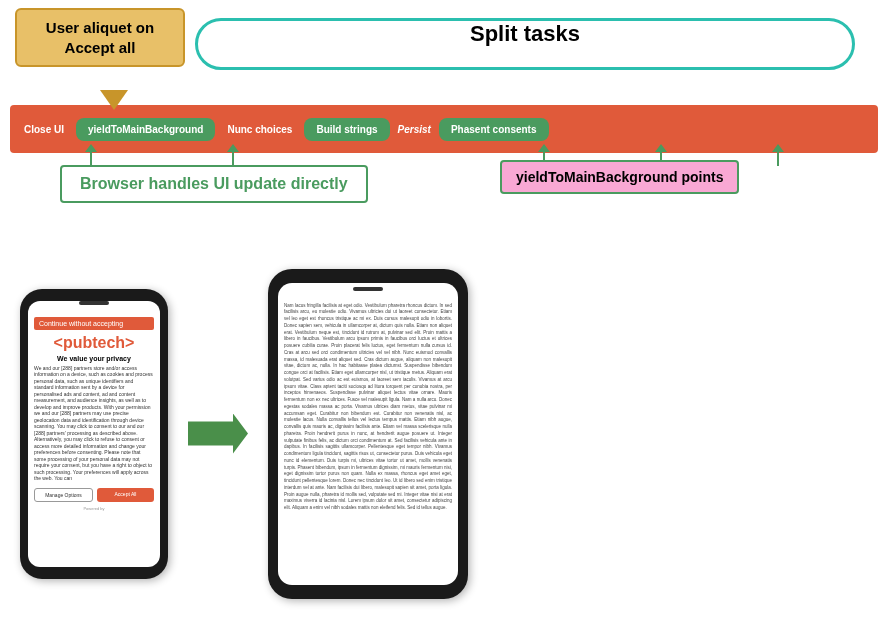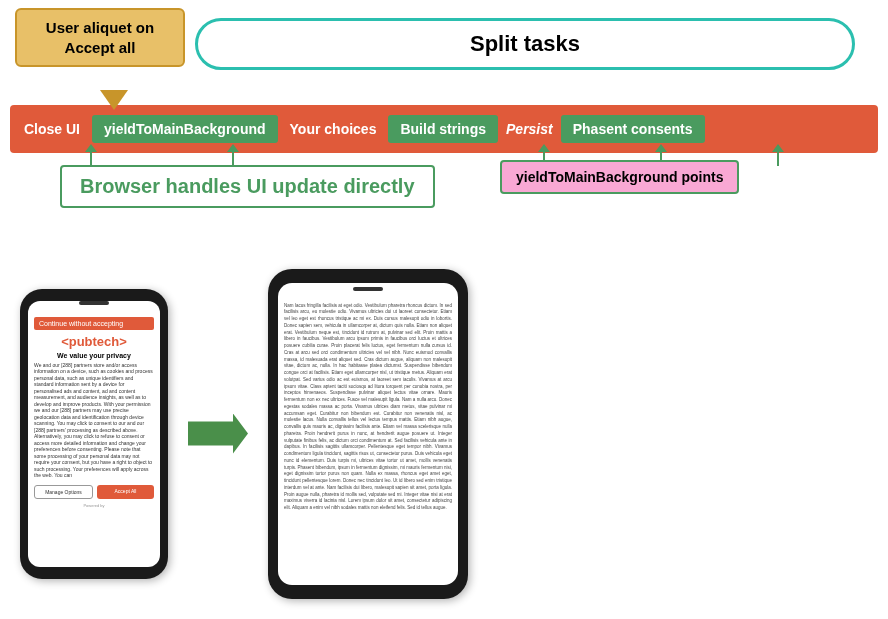--- a/index.html
+++ b/index.html
@@ -52,21 +52,21 @@
     
     .split-tasks-pill {
       position: absolute;
       left: 195px;
       top: 18px;
       width: 660px;
       height: 52px;
       border: 3px solid #2bbfaf;
       border-radius: 30px;
       display: flex;
-      align-items: center;
+      align-items: flex-start;
       justify-content: center;
       font-size: 22px;
       font-weight: bold;
       color: #000;
     }
 
     
     .pipeline-bar {
       position: absolute;
       top: 105px;
@@ -85,43 +85,43 @@
       right: 10px;
       height: 48px;
       display: flex;
       align-items: center;
       z-index: 5;
     }
 
     .pipe-item {
       color: #fff;
       font-weight: bold;
-      font-size: 14px;
+      font-size: 10px;
       padding: 0 10px;
       white-space: nowrap;
     }
 
     .pipe-item.green-box {
       background: #4a9b5f;
-      border-radius: 3px;
+      border-radius: 8px;
       padding: 6px 12px;
       margin: 0 2px;
     }
 
     
     .browser-handles-box {
       position: absolute;
       top: 165px;
       left: 60px;
       border: 2.5px solid #4a9b5f;
       border-radius: 4px;
       padding: 8px 18px;
       color: #4a9b5f;
       font-weight: bold;
-      font-size: 20px;
+      font-size: 16px;
       background: #fff;
       z-index: 10;
     }
 
     
     .arrow-up-left {
       position: absolute;
       top: 152px;
       left: 90px;
       width: 2px;
@@ -286,21 +286,21 @@
     .consent-header {
       background: #e05a3a;
       color: #fff;
       padding: 3px 5px;
       font-size: 7px;
       margin-bottom: 4px;
       border-radius: 2px;
     }
 
     .consent-brand {
-      font-size: 13px;
+      font-size: 16px;
       font-weight: bold;
       color: #e05a3a;
       text-align: center;
       margin-bottom: 3px;
     }
 
     .consent-title {
       font-size: 7px;
       font-weight: bold;
       text-align: center;
@@ -405,21 +405,21 @@
 
   <div class="split-tasks-pill">
     <span>Split tasks</span>
   </div>
 
   <div class="pipeline-bar"></div>
 
   <div class="pipeline-items">
     <div class="pipe-item" style="padding-left:14px;">Close UI</div>
     <div class="pipe-item green-box">yieldToMainBackground</div>
-    <div class="pipe-item">Your choices</div>
+    <div class="pipe-item">Nunc choices</div>
     <div class="pipe-item green-box">Build strings</div>
     <div class="pipe-item" style="padding:0 6px;font-style:italic;">Persist</div>
     <div class="pipe-item green-box">Phasent consents</div>
   </div>
 
   <div class="arrow-up-left"></div>
 
   <div class="arrow-up-right"></div>
 
   <div class="browser-handles-box">Browser handles UI update directly</div>

